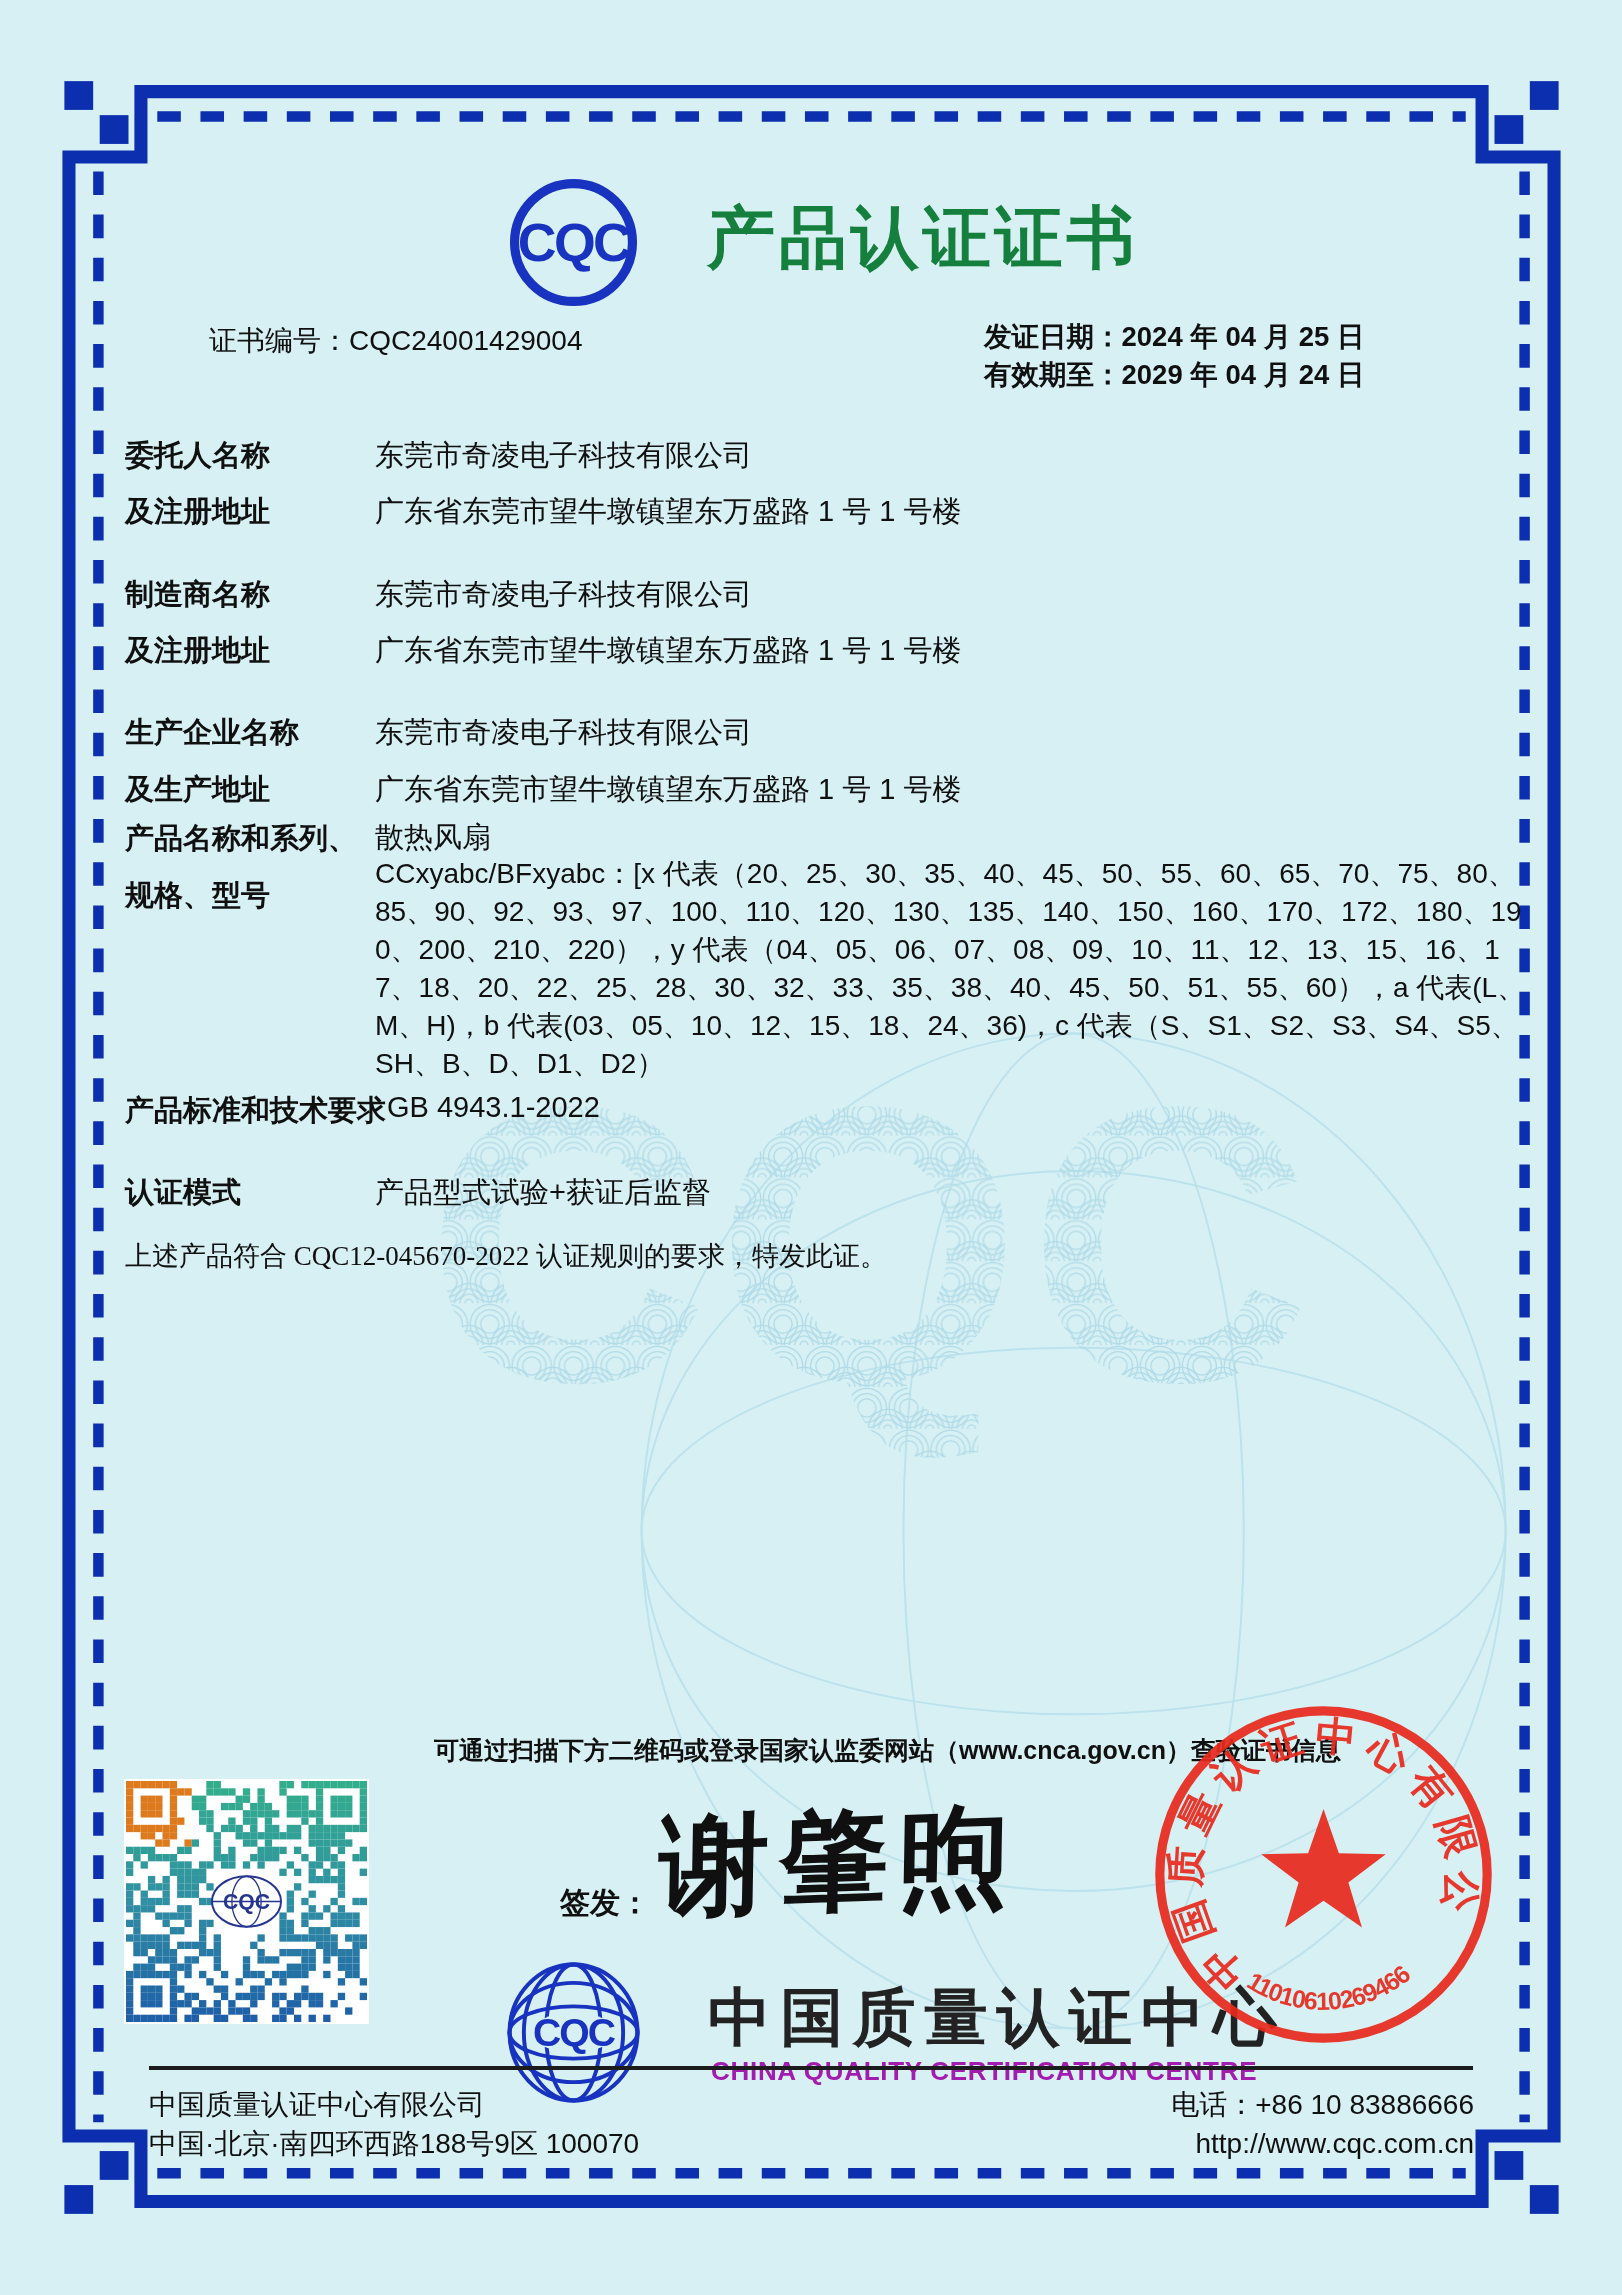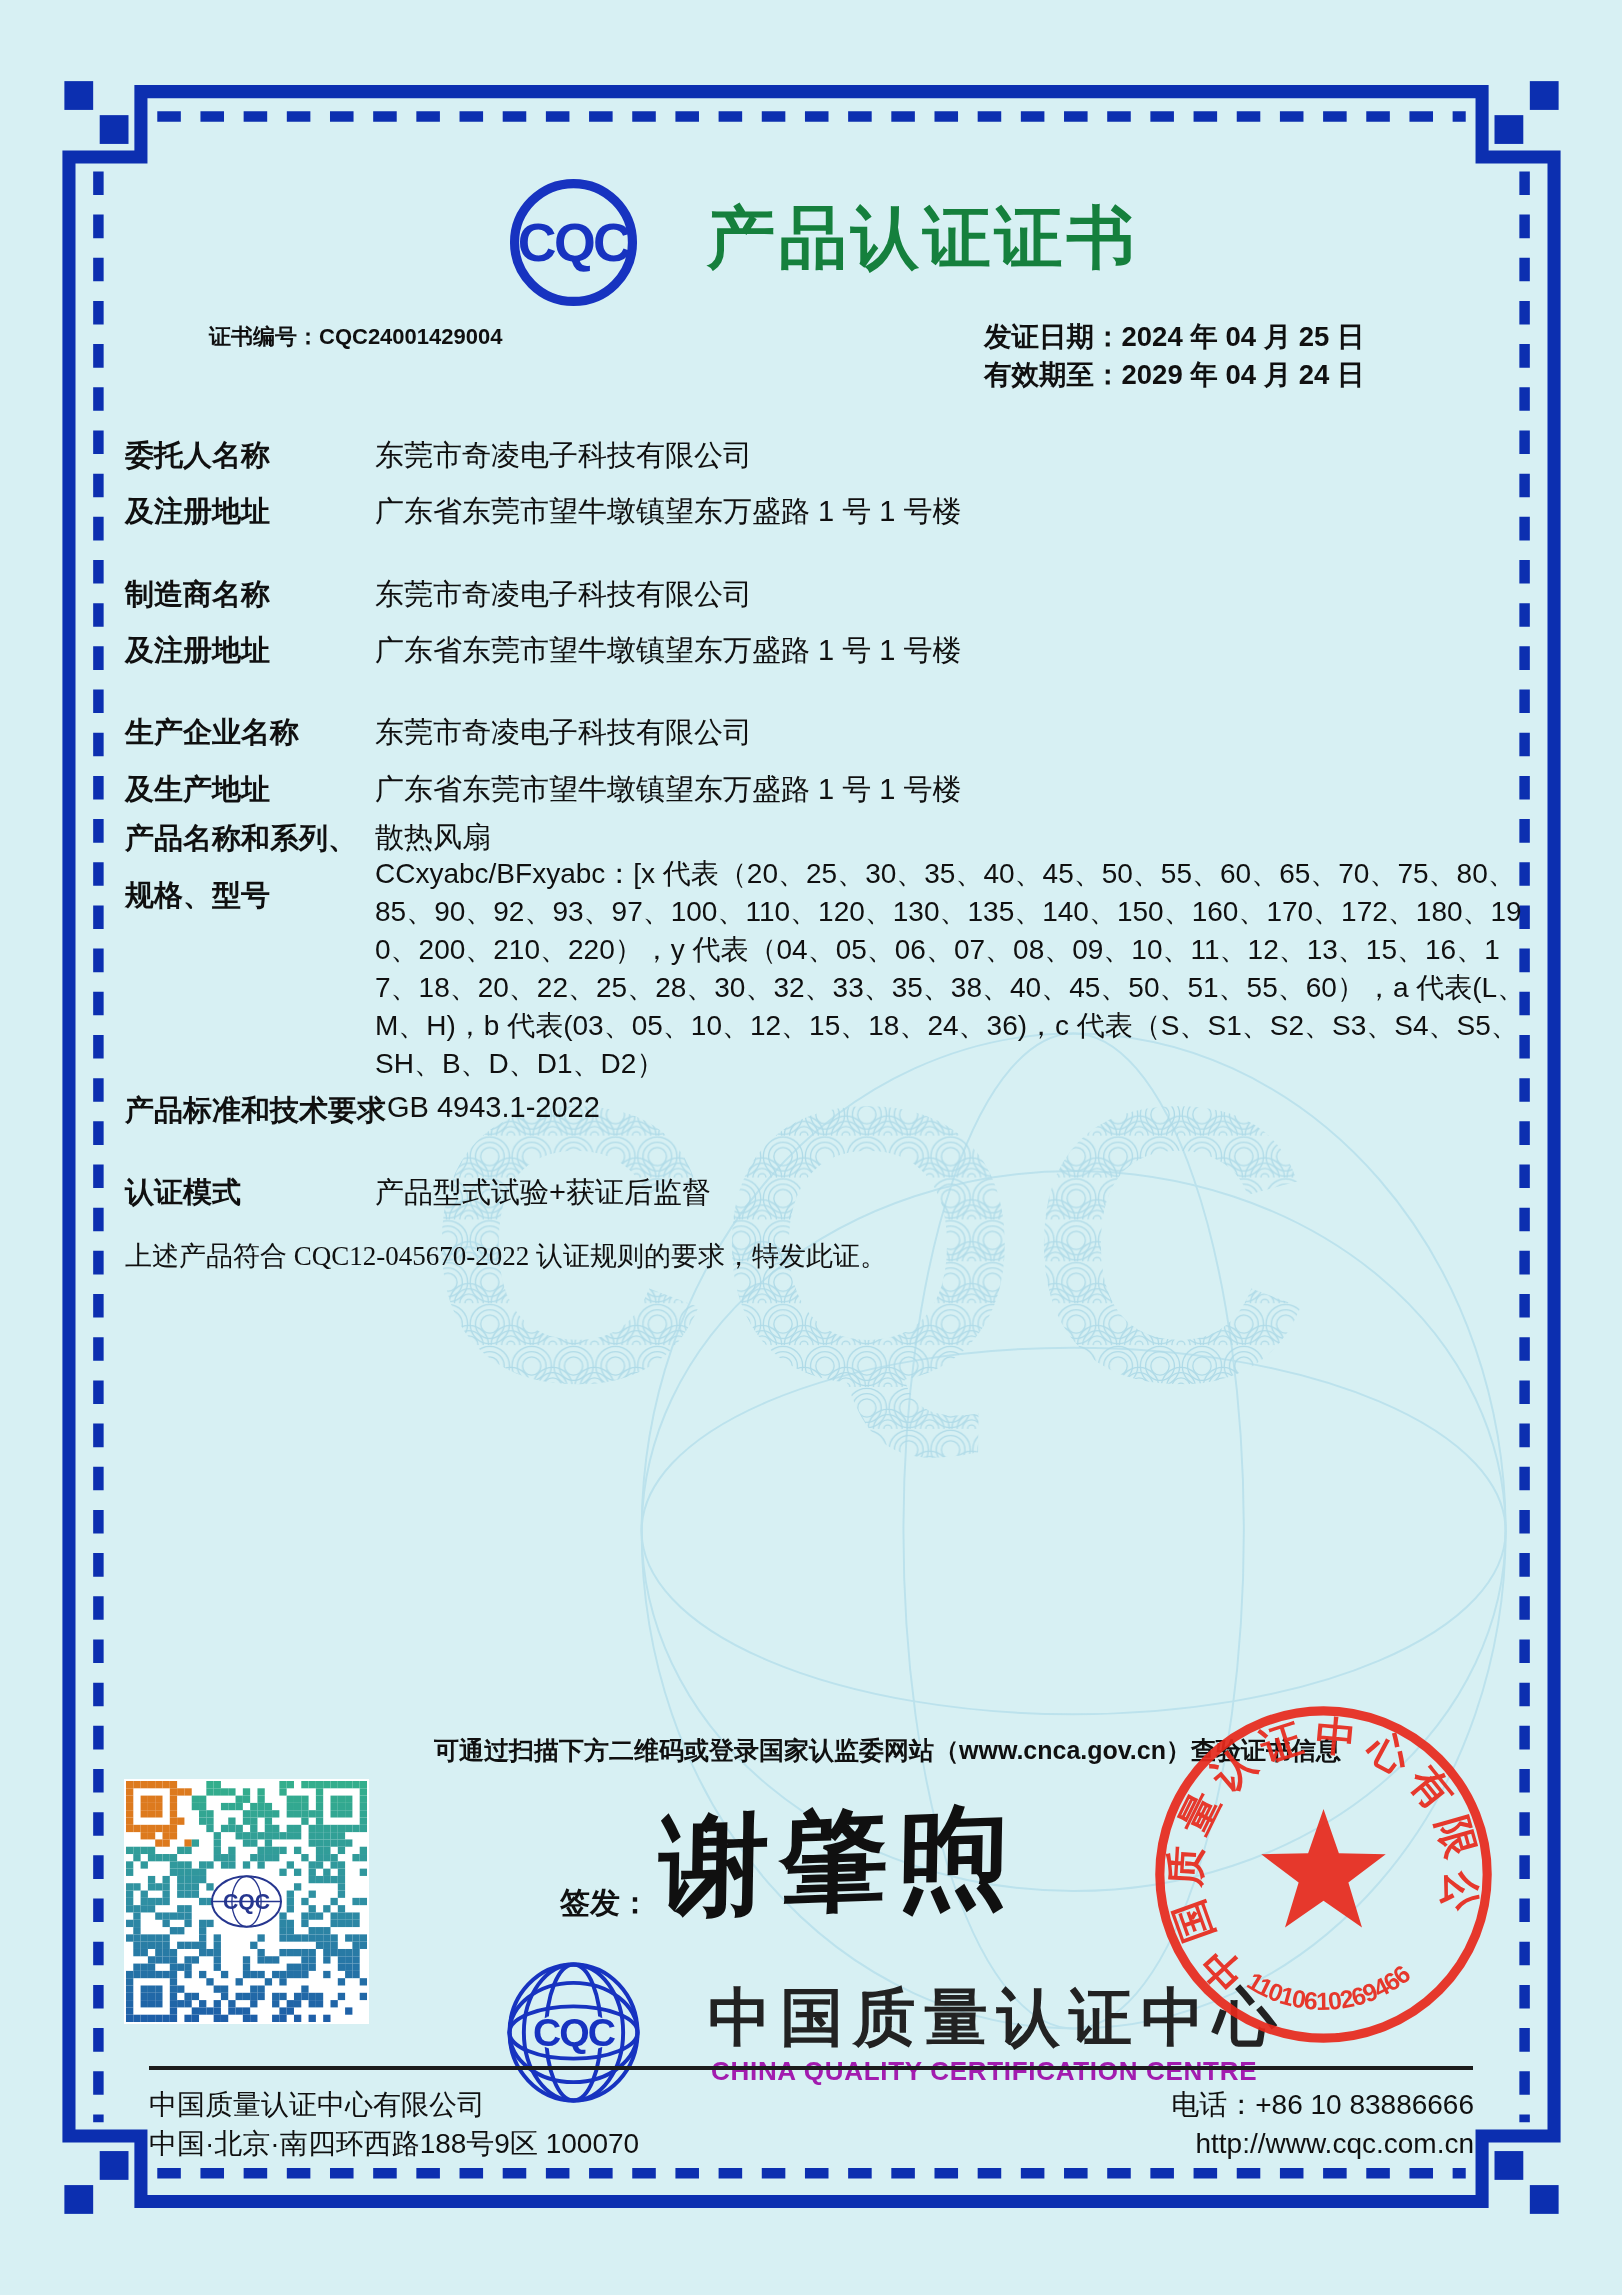--- a/index.html
+++ b/index.html
@@ -1,20 +1,20 @@
 <!DOCTYPE html>
 <html style="font-size:10.5px"><head>
 <meta charset="utf-8">
 <style>
   html,body{margin:0;padding:0;}
   body{width:1623px;height:2295px;background:#d7f0f3;font-family:"Liberation Sans",sans-serif;color:#101010;}
   .page{position:relative;width:1623px;height:2295px;overflow:hidden;}
   .abs{position:absolute;}
   .title{font-size:68px;font-weight:700;letter-spacing:3.9px;color:#15803d;}
-  .certline{font-size:22px;font-weight:700;}
+  .certline{font-size:28px;font-weight:400;}
   .dates{font-size:27.5px;font-weight:700;line-height:38px;}
   .lbl{font-size:29px;font-weight:700;white-space:nowrap;}
   .val{font-size:29px;font-weight:400;white-space:nowrap;}
   .models{font-size:28px;font-weight:400;line-height:38px;width:1156px;white-space:normal;word-break:break-all;}
   .stmt{font-size:27px;font-weight:400;font-family:"Liberation Serif",serif;white-space:nowrap;}
   .verify{font-size:25px;font-weight:700;white-space:nowrap;}
   .signlbl{font-size:30px;font-weight:700;}
   .signname{font-size:110px;font-weight:700;font-family:"Liberation Serif",serif;transform:rotate(-2deg) skewX(-3deg);transform-origin:left bottom;letter-spacing:9.2px;white-space:nowrap;}
   .orgcn{font-size:63px;font-weight:700;letter-spacing:9.2px;color:#222;white-space:nowrap;}
   .orgen{font-size:26px;font-weight:700;letter-spacing:0.7px;color:#a21caf;white-space:nowrap;}

